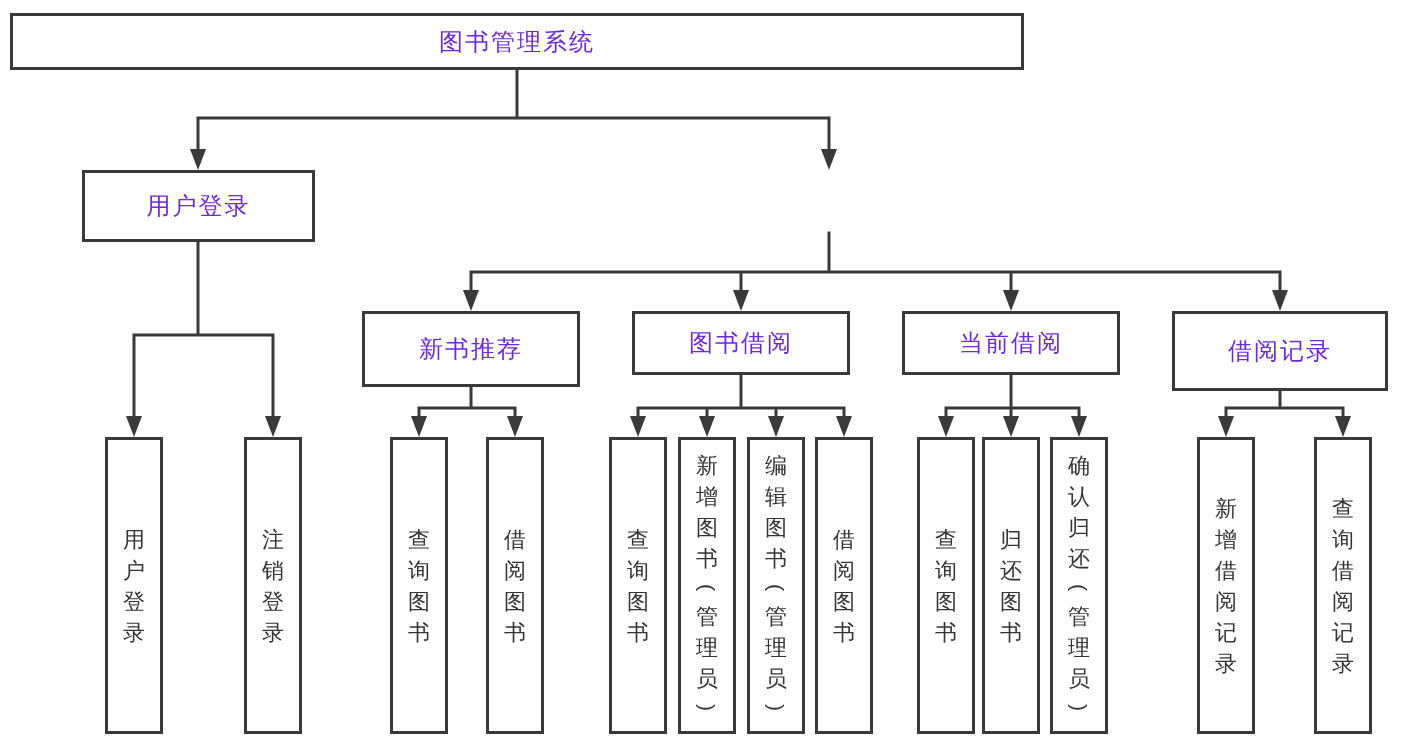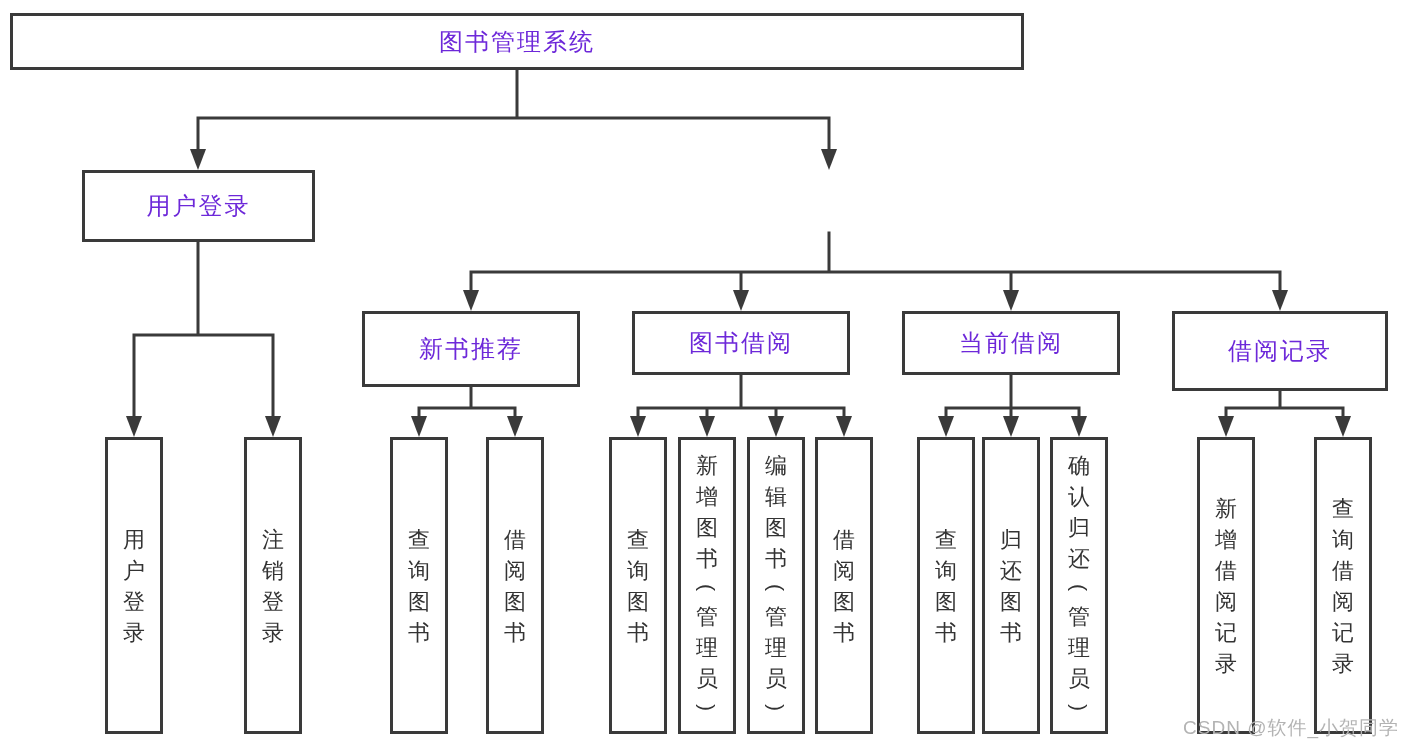--- a/index.html
+++ b/index.html
@@ -220,15 +220,14 @@
     <div class="vlabel">
         <span class="vchar">查</span>
         <span class="vchar">询</span>
         <span class="vchar">借</span>
         <span class="vchar">阅</span>
         <span class="vchar">记</span>
         <span class="vchar">录</span>
       </div>
   </div>
 
-  <div class="watermark">CSDN @软件_小贺同学</div>
 
 </div>
 
 </body></html>

